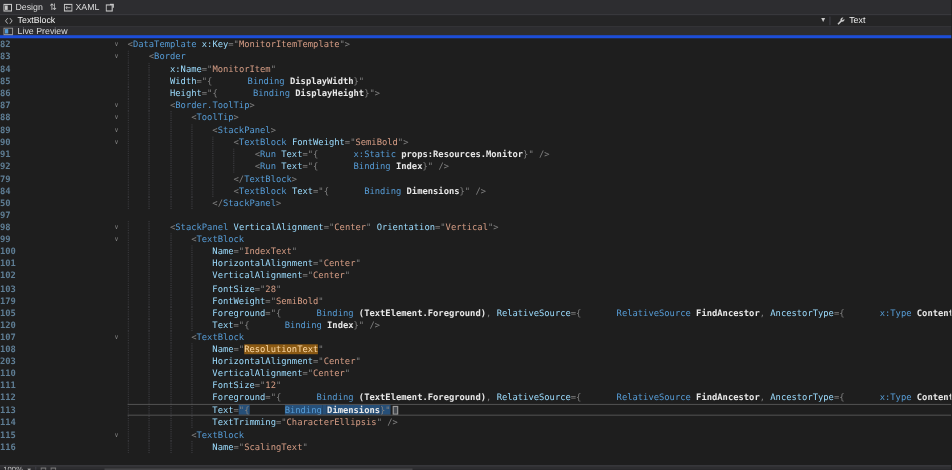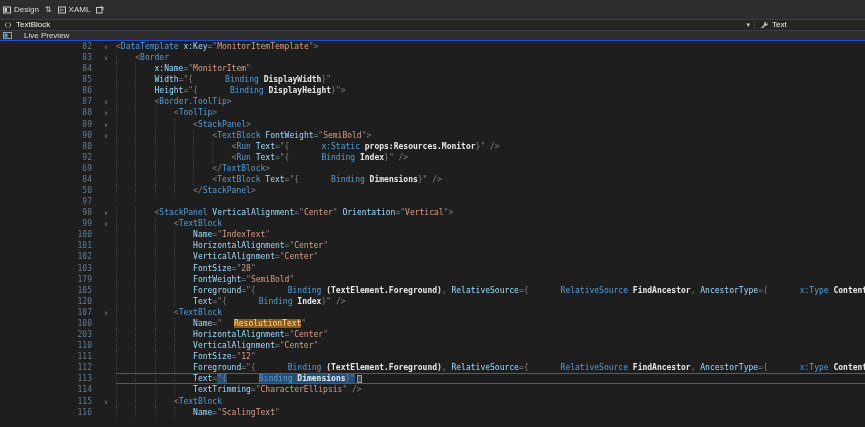--- a/index.html
+++ b/index.html
@@ -3,50 +3,50 @@
 <meta charset="utf-8">
 <style>
   html,body{margin:0;padding:0;}
   body{
     width:865px;height:427px;overflow:hidden;
     background:var(--bg,#1E1E1E);
     font-family:"Liberation Sans",sans-serif;
     -webkit-font-smoothing:antialiased;
   }
   .bar{display:flex;align-items:center;box-sizing:border-box;}
-  #bar1{height:20px;background:var(--chrome-bg,#2D2D30);border-bottom:1px solid #3E3E42;
+  #bar1{height:14px;background:var(--chrome-bg,#2D2D30);border-bottom:1px solid #3E3E42;
         font-size:8px;line-height:9px;color:#DCDCDC;gap:6px;padding:0 3px;}
   .tab{display:flex;align-items:center;gap:3px;cursor:default;}
   .glyph{color:#C8C8C8;font-size:8px;line-height:8px;}
   #bar2{height:11px;background:var(--chrome-bg2,#252526);border-bottom:1px solid #3E3E42;
         font-size:8px;line-height:10px;color:#F0F0F0;}
   .combo{flex:1;display:flex;align-items:center;gap:4px;padding:0 4px;height:100%;}
   .combo .caret{margin-left:auto;font-size:7px;color:#C8C8C8;}
   .vsep{width:1px;height:8px;background:#3F3F46;}
   .prop-area{width:100px;display:flex;align-items:center;gap:4px;padding:0 5px;height:100%;}
-  #bar3{height:10px;background:var(--chrome-bg,#2D2D30);border-bottom:1px solid #1d4ed8;
-        font-size:8px;line-height:9px;color:#DCDCDC;gap:12px;padding:0 3px;text-align:right;}
+  #bar3{height:10px;background:var(--chrome-bg,#2D2D30);border-bottom:3px solid #1d4ed8;
+        font-size:8px;line-height:9px;color:#DCDCDC;gap:4px;padding:0 3px;text-align:right;}
   #editor{height:388px;overflow:hidden;background:var(--bg,#1E1E1E);
           font-family:"DejaVu Sans Mono",monospace;font-size:8px;}
   .line{display:flex;height:11.085px;line-height:11.085px;}
-  .num{width:96px;box-sizing:border-box;text-align:right;padding-right:4px;
-       color:var(--linenum,#5F7E95);flex:none;}
+  .num{width:96px;box-sizing:border-box;padding-right:4px;
+       color:var(--linenum,#5F7E95);flex:none;font-weight:bold;}
   .foldcol{width:20px;flex:none;text-align:center;color:#808080;font-size:6px;line-height:11px;}
   .code{flex:1;min-width:0;white-space:pre;position:relative;color:#D4D4D4;overflow:hidden;}
   .ind{display:inline-block;width:4ch;height:11px;vertical-align:top;
        box-sizing:border-box;border-left:1px dotted var(--guide,#404045);}
   .seg.d{color:var(--delimiter,#808080);}
   .seg.e{color:var(--element,#569CD6);}
   .seg.a{color:var(--attribute,#9CDCFE);}
   .seg.v{color:var(--value,#D69D85);}
   .seg.m{color:var(--element,#569CD6);margin-left:32px;}
   .seg.p{color:var(--param,#E8E8E8);font-weight:bold;}
   .seg.w{color:#D4D4D4;}
   .seg.sel{background:var(--selection,#264F78);}
-  .seg.find{background:var(--find-bg,#8B5A14);color:#FFDBA6;margin-left:12px;}
+  .seg.find{background:var(--find-bg,#8B5A14);color:#FFDBA6;}
   .caretbox{display:inline-block;width:5px;height:8px;margin-left:2px;vertical-align:middle;
             background:#44484E;border:1px solid #9A9A9A;box-sizing:border-box;}
   .line.current .code::before{content:"";position:absolute;left:-20px;right:0;top:0;bottom:0;
             border-top:1px solid var(--currentline-border,#5A5A5A);
             border-bottom:1px solid var(--currentline-border,#5A5A5A);pointer-events:none;}
   #statusbar{height:8px;background:var(--chrome-bg,#2D2D30);border-top:1px solid #3E3E42;
              display:flex;align-items:center;gap:4px;font-size:7px;line-height:7px;
              color:#C8C8C8;padding:0 3px;box-sizing:border-box;overflow:hidden;}
   .sicon{width:5px;height:5px;border:1px solid #777;box-sizing:border-box;flex:none;}
   .hscroll{flex:1;height:4px;position:relative;}
@@ -157,31 +157,31 @@
         <div class="num">89</div>
         <div class="foldcol">∨</div>
         <div class="code"><span class="ind"></span><span class="ind"></span><span class="ind"></span><span class="ind"></span><span class="seg d">&lt;</span><span class="seg e">StackPanel</span><span class="seg d">&gt;</span></div>
       </div>
       <div class="line">
         <div class="num">90</div>
         <div class="foldcol">∨</div>
         <div class="code"><span class="ind"></span><span class="ind"></span><span class="ind"></span><span class="ind"></span><span class="ind"></span><span class="seg d">&lt;</span><span class="seg e">TextBlock</span><span class="seg w"> </span><span class="seg a">FontWeight</span><span class="seg d">="</span><span class="seg v">SemiBold</span><span class="seg d">"&gt;</span></div>
       </div>
       <div class="line">
-        <div class="num">80</div>
+        <div class="num">91</div>
         <div class="foldcol"></div>
         <div class="code"><span class="ind"></span><span class="ind"></span><span class="ind"></span><span class="ind"></span><span class="ind"></span><span class="ind"></span><span class="seg d">&lt;</span><span class="seg e">Run</span><span class="seg w"> </span><span class="seg a">Text</span><span class="seg d">="{</span><span class="seg m">x:Static</span><span class="seg w"> </span><span class="seg p">props:Resources.Monitor</span><span class="seg d">}"</span><span class="seg w"> </span><span class="seg d">/&gt;</span></div>
       </div>
       <div class="line">
         <div class="num">92</div>
         <div class="foldcol"></div>
         <div class="code"><span class="ind"></span><span class="ind"></span><span class="ind"></span><span class="ind"></span><span class="ind"></span><span class="ind"></span><span class="seg d">&lt;</span><span class="seg e">Run</span><span class="seg w"> </span><span class="seg a">Text</span><span class="seg d">="{</span><span class="seg m">Binding</span><span class="seg w"> </span><span class="seg p">Index</span><span class="seg d">}"</span><span class="seg w"> </span><span class="seg d">/&gt;</span></div>
       </div>
       <div class="line">
-        <div class="num">69</div>
+        <div class="num">79</div>
         <div class="foldcol"></div>
         <div class="code"><span class="ind"></span><span class="ind"></span><span class="ind"></span><span class="ind"></span><span class="ind"></span><span class="seg d">&lt;/</span><span class="seg e">TextBlock</span><span class="seg d">&gt;</span></div>
       </div>
       <div class="line">
         <div class="num">84</div>
         <div class="foldcol"></div>
         <div class="code"><span class="ind"></span><span class="ind"></span><span class="ind"></span><span class="ind"></span><span class="ind"></span><span class="seg d">&lt;</span><span class="seg e">TextBlock</span><span class="seg w"> </span><span class="seg a">Text</span><span class="seg d">="{</span><span class="seg m">Binding</span><span class="seg w"> </span><span class="seg p">Dimensions</span><span class="seg d">}"</span><span class="seg w"> </span><span class="seg d">/&gt;</span></div>
       </div>
       <div class="line">
         <div class="num">50</div>

